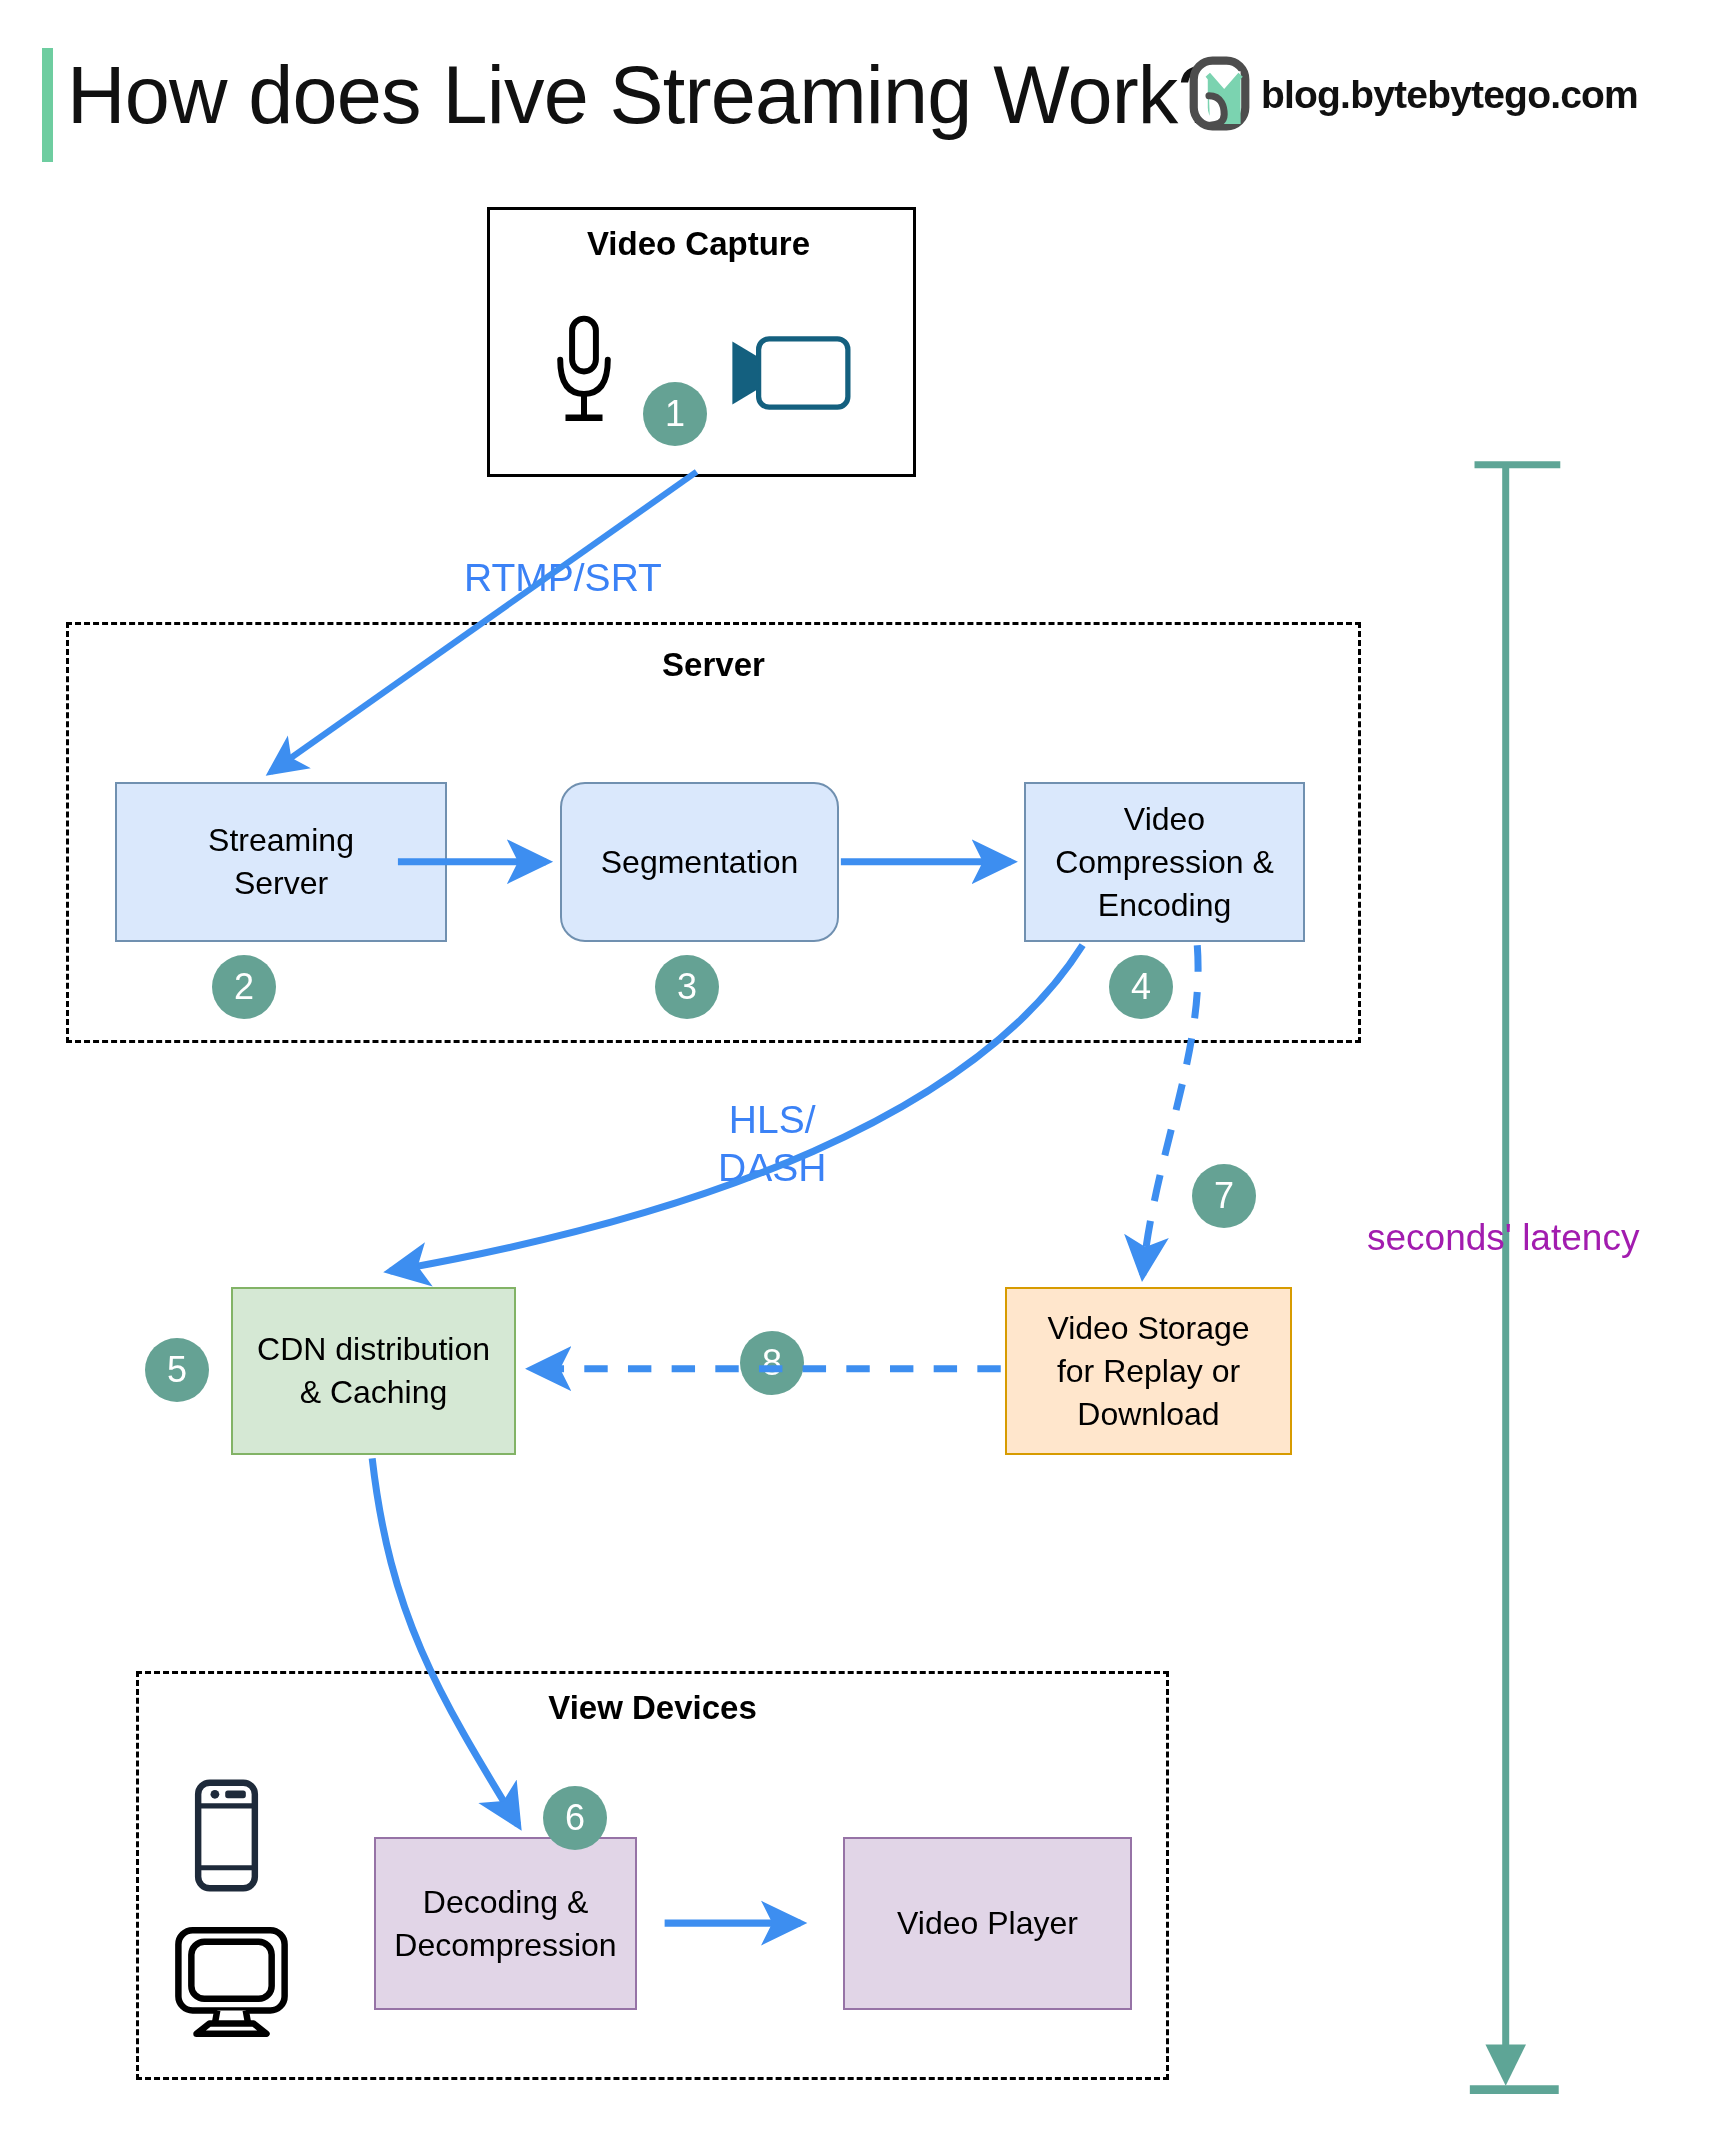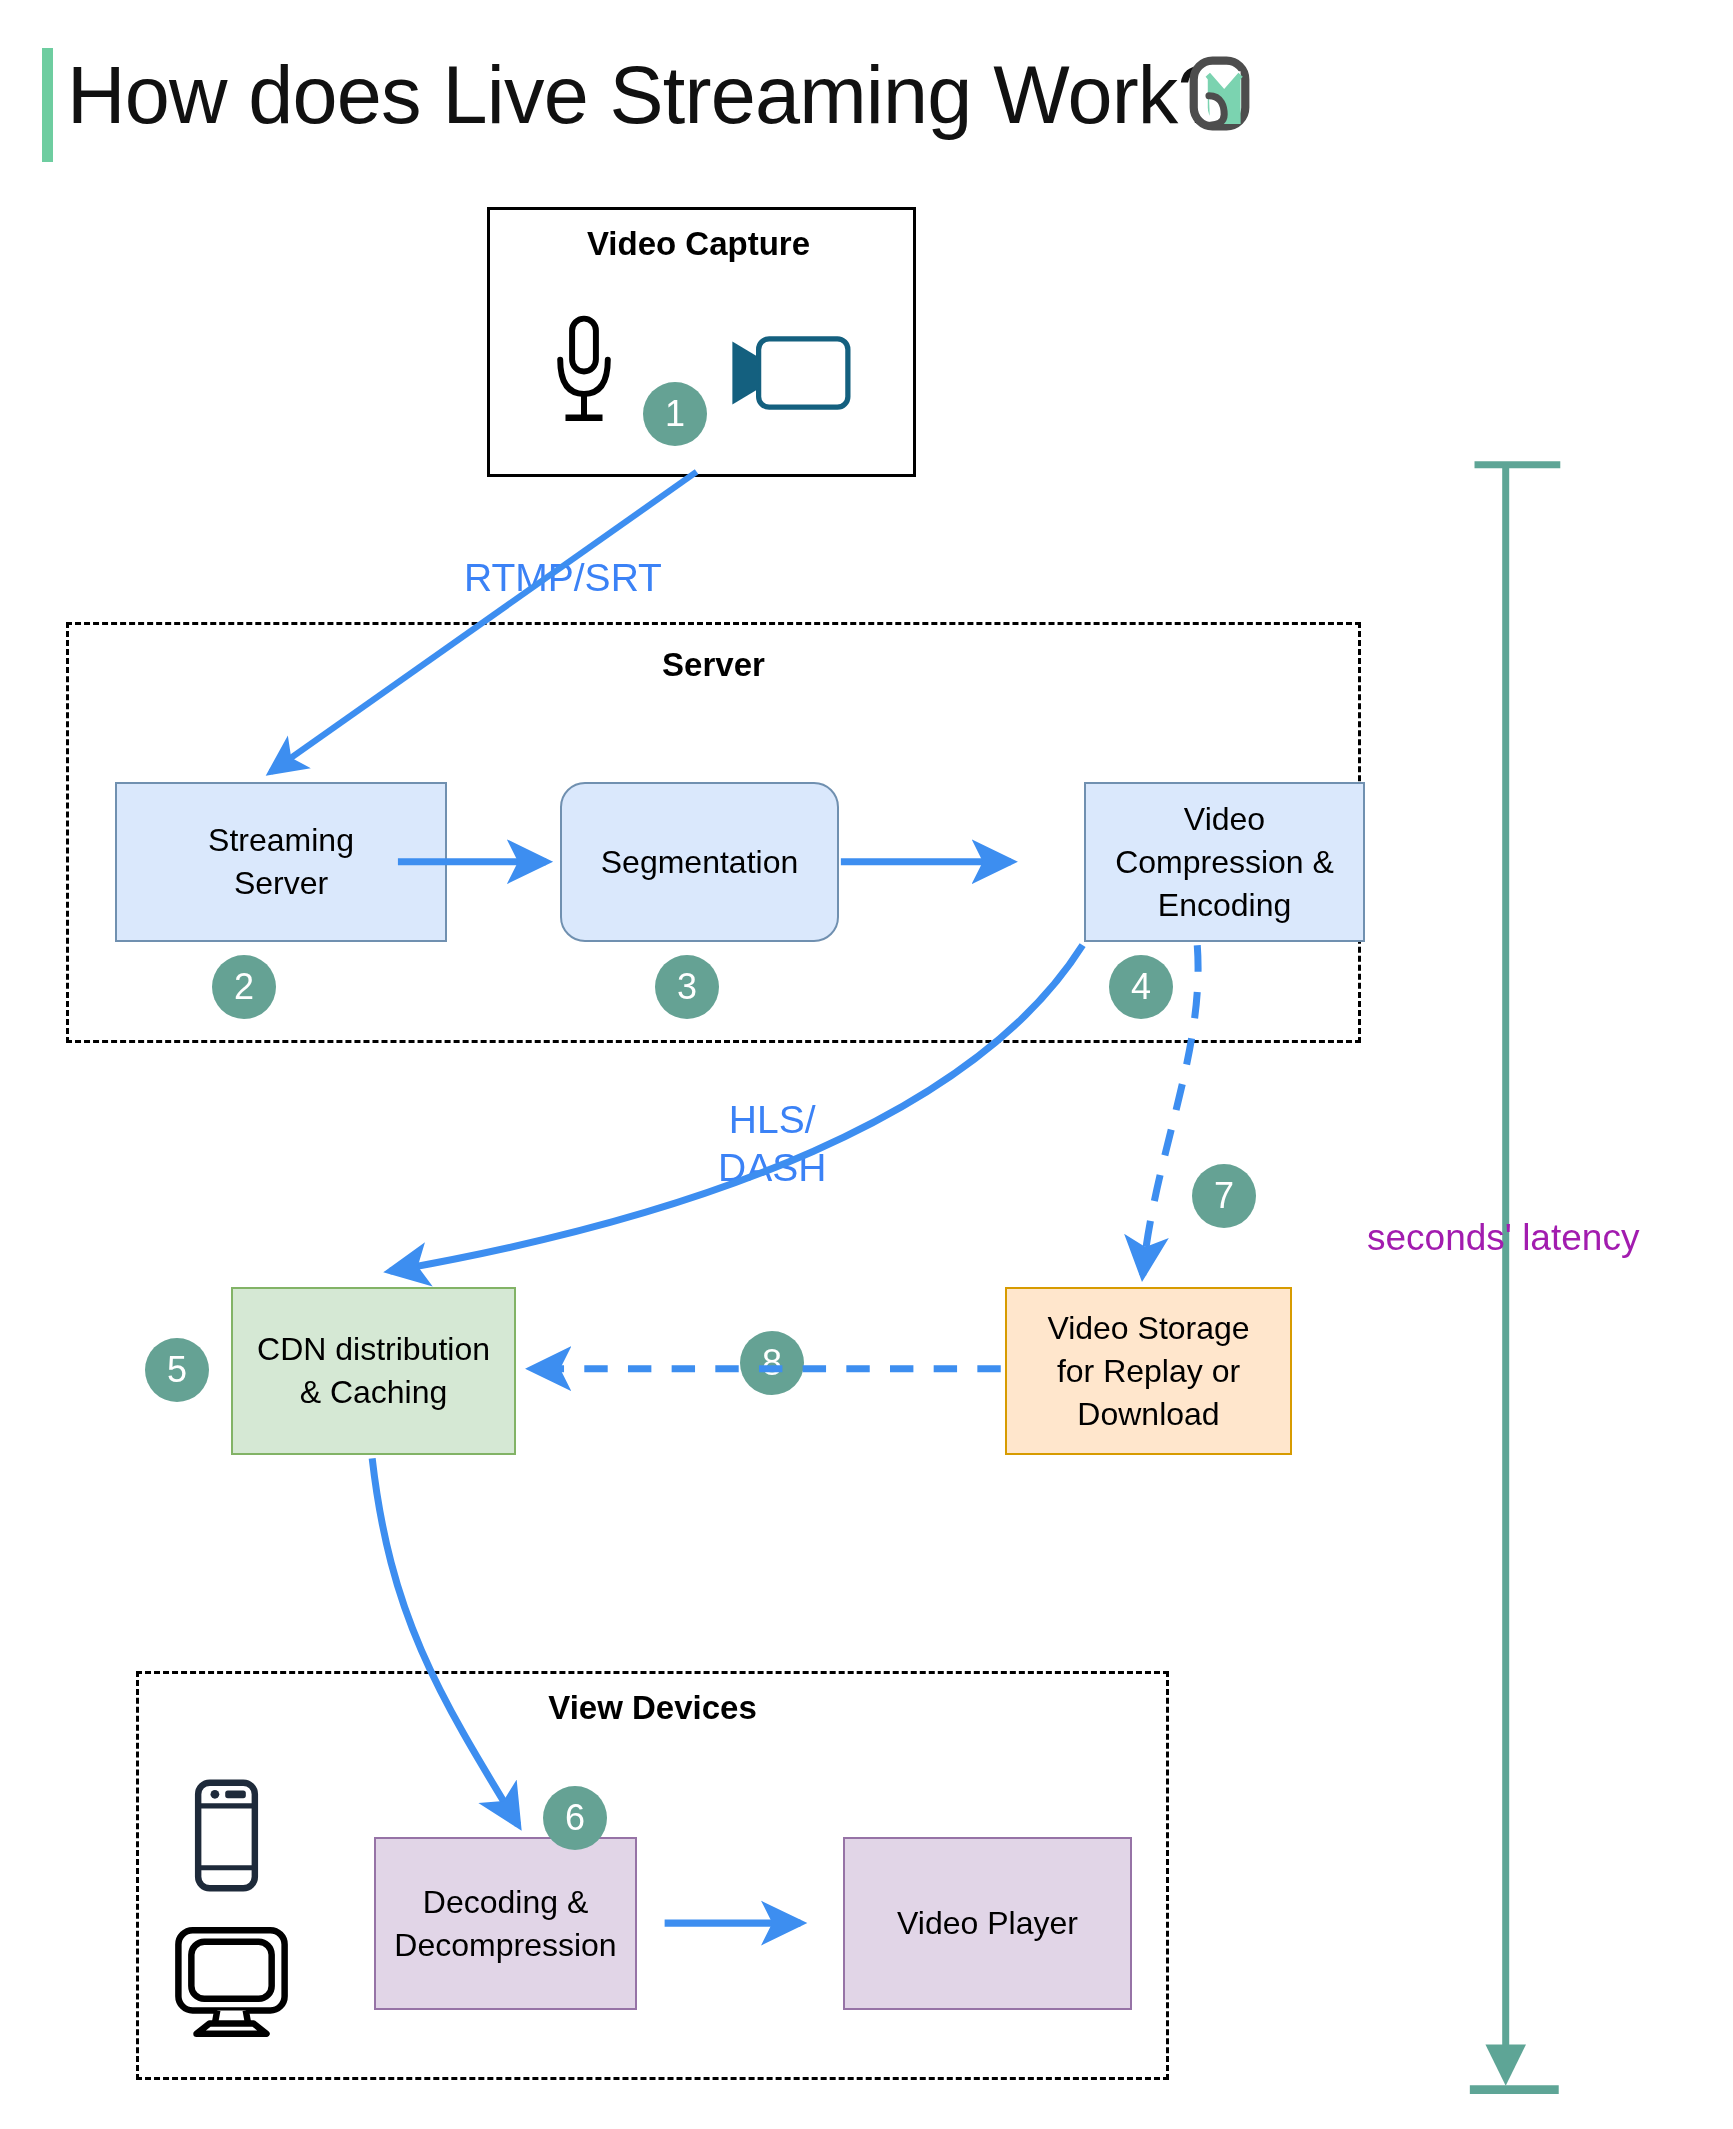--- a/index.html
+++ b/index.html
@@ -49,20 +49,21 @@
 <div class="abs" id="brand">
   <span style="display:inline-block;">
     <svg width="61" height="75" viewBox="0 0 52 64">
       <rect x="4" y="4" width="44" height="56" rx="16" ry="16" fill="#ffffff" stroke="#4d4d4d" stroke-width="7"></rect>
       <path d="M16 16 L44 16 L44 58 L30 58 C22 58 16 52 16 44 Z" fill="#7bd3b0"></path>
       <path d="M16 16 L30 32 L44 16 L44 13 L16 13 Z" fill="#ffffff"></path>
       <path d="M16 16 L30 32 L44 16" fill="none" stroke="#7bd3b0" stroke-width="5"></path>
       <path d="M17 34 C28 34 30 44 30 50 C30 56 25 59 18 59" fill="#ffffff" stroke="#4d4d4d" stroke-width="6" stroke-linecap="round"></path>
     </svg>
   </span>
+  <span id="brand-text">blog.bytebytego.com</span>
 </div>
 
 <div class="abs plainbox" style="left:487px;top:207px;width:423px;height:264px;"></div>
 <div class="abs group-title" style="left:487px;top:225px;width:423px;">Video Capture</div>
 
 <div class="abs" style="left:544px;top:312px;">
   <svg width="80" height="119" viewBox="0 0 60 90">
     <rect x="21" y="5" width="18" height="40" rx="9" ry="9" fill="none" stroke="#000" stroke-width="4.5"></rect>
     <path d="M12 36 C12 56 20 62 30 62 C40 62 48 56 48 36" fill="none" stroke="#000" stroke-width="4.5" stroke-linecap="round"></path>
     <line x1="30" y1="62" x2="30" y2="78" stroke="#000" stroke-width="4.5"></line>
@@ -82,21 +83,21 @@
 <div class="abs group" style="left:66px;top:622px;width:1295px;height:421px;"></div>
 <div class="abs group-title" style="left:66px;top:646px;width:1295px;">Server</div>
 
 <div class="abs node blue" style="left:115px;top:782px;width:332px;height:160px;white-space:pre-line;">Streaming
 Server</div>
 <div class="abs badge" style="left:212px;top:955px;">2</div>
 
 <div class="abs node blue" style="left:560px;top:782px;width:279px;height:160px;white-space:pre-line;border-radius:25px;">Segmentation</div>
 <div class="abs badge" style="left:655px;top:955px;">3</div>
 
-<div class="abs node blue" style="left:1084px;top:782px;width:281px;height:160px;white-space:pre-line;">Video
+<div class="abs node blue" style="left:1024px;top:782px;width:281px;height:160px;white-space:pre-line;">Video
 Compression &amp;
 Encoding</div>
 <div class="abs badge" style="left:1109px;top:955px;">4</div>
 
 <div class="abs node green" style="left:231px;top:1287px;width:285px;height:168px;white-space:pre-line;">CDN distribution
 &amp; Caching</div>
 <div class="abs badge" style="left:145px;top:1338px;">5</div>
 
 <div class="abs node orange" style="left:1005px;top:1287px;width:287px;height:168px;white-space:pre-line;">Video Storage
 for Replay or

